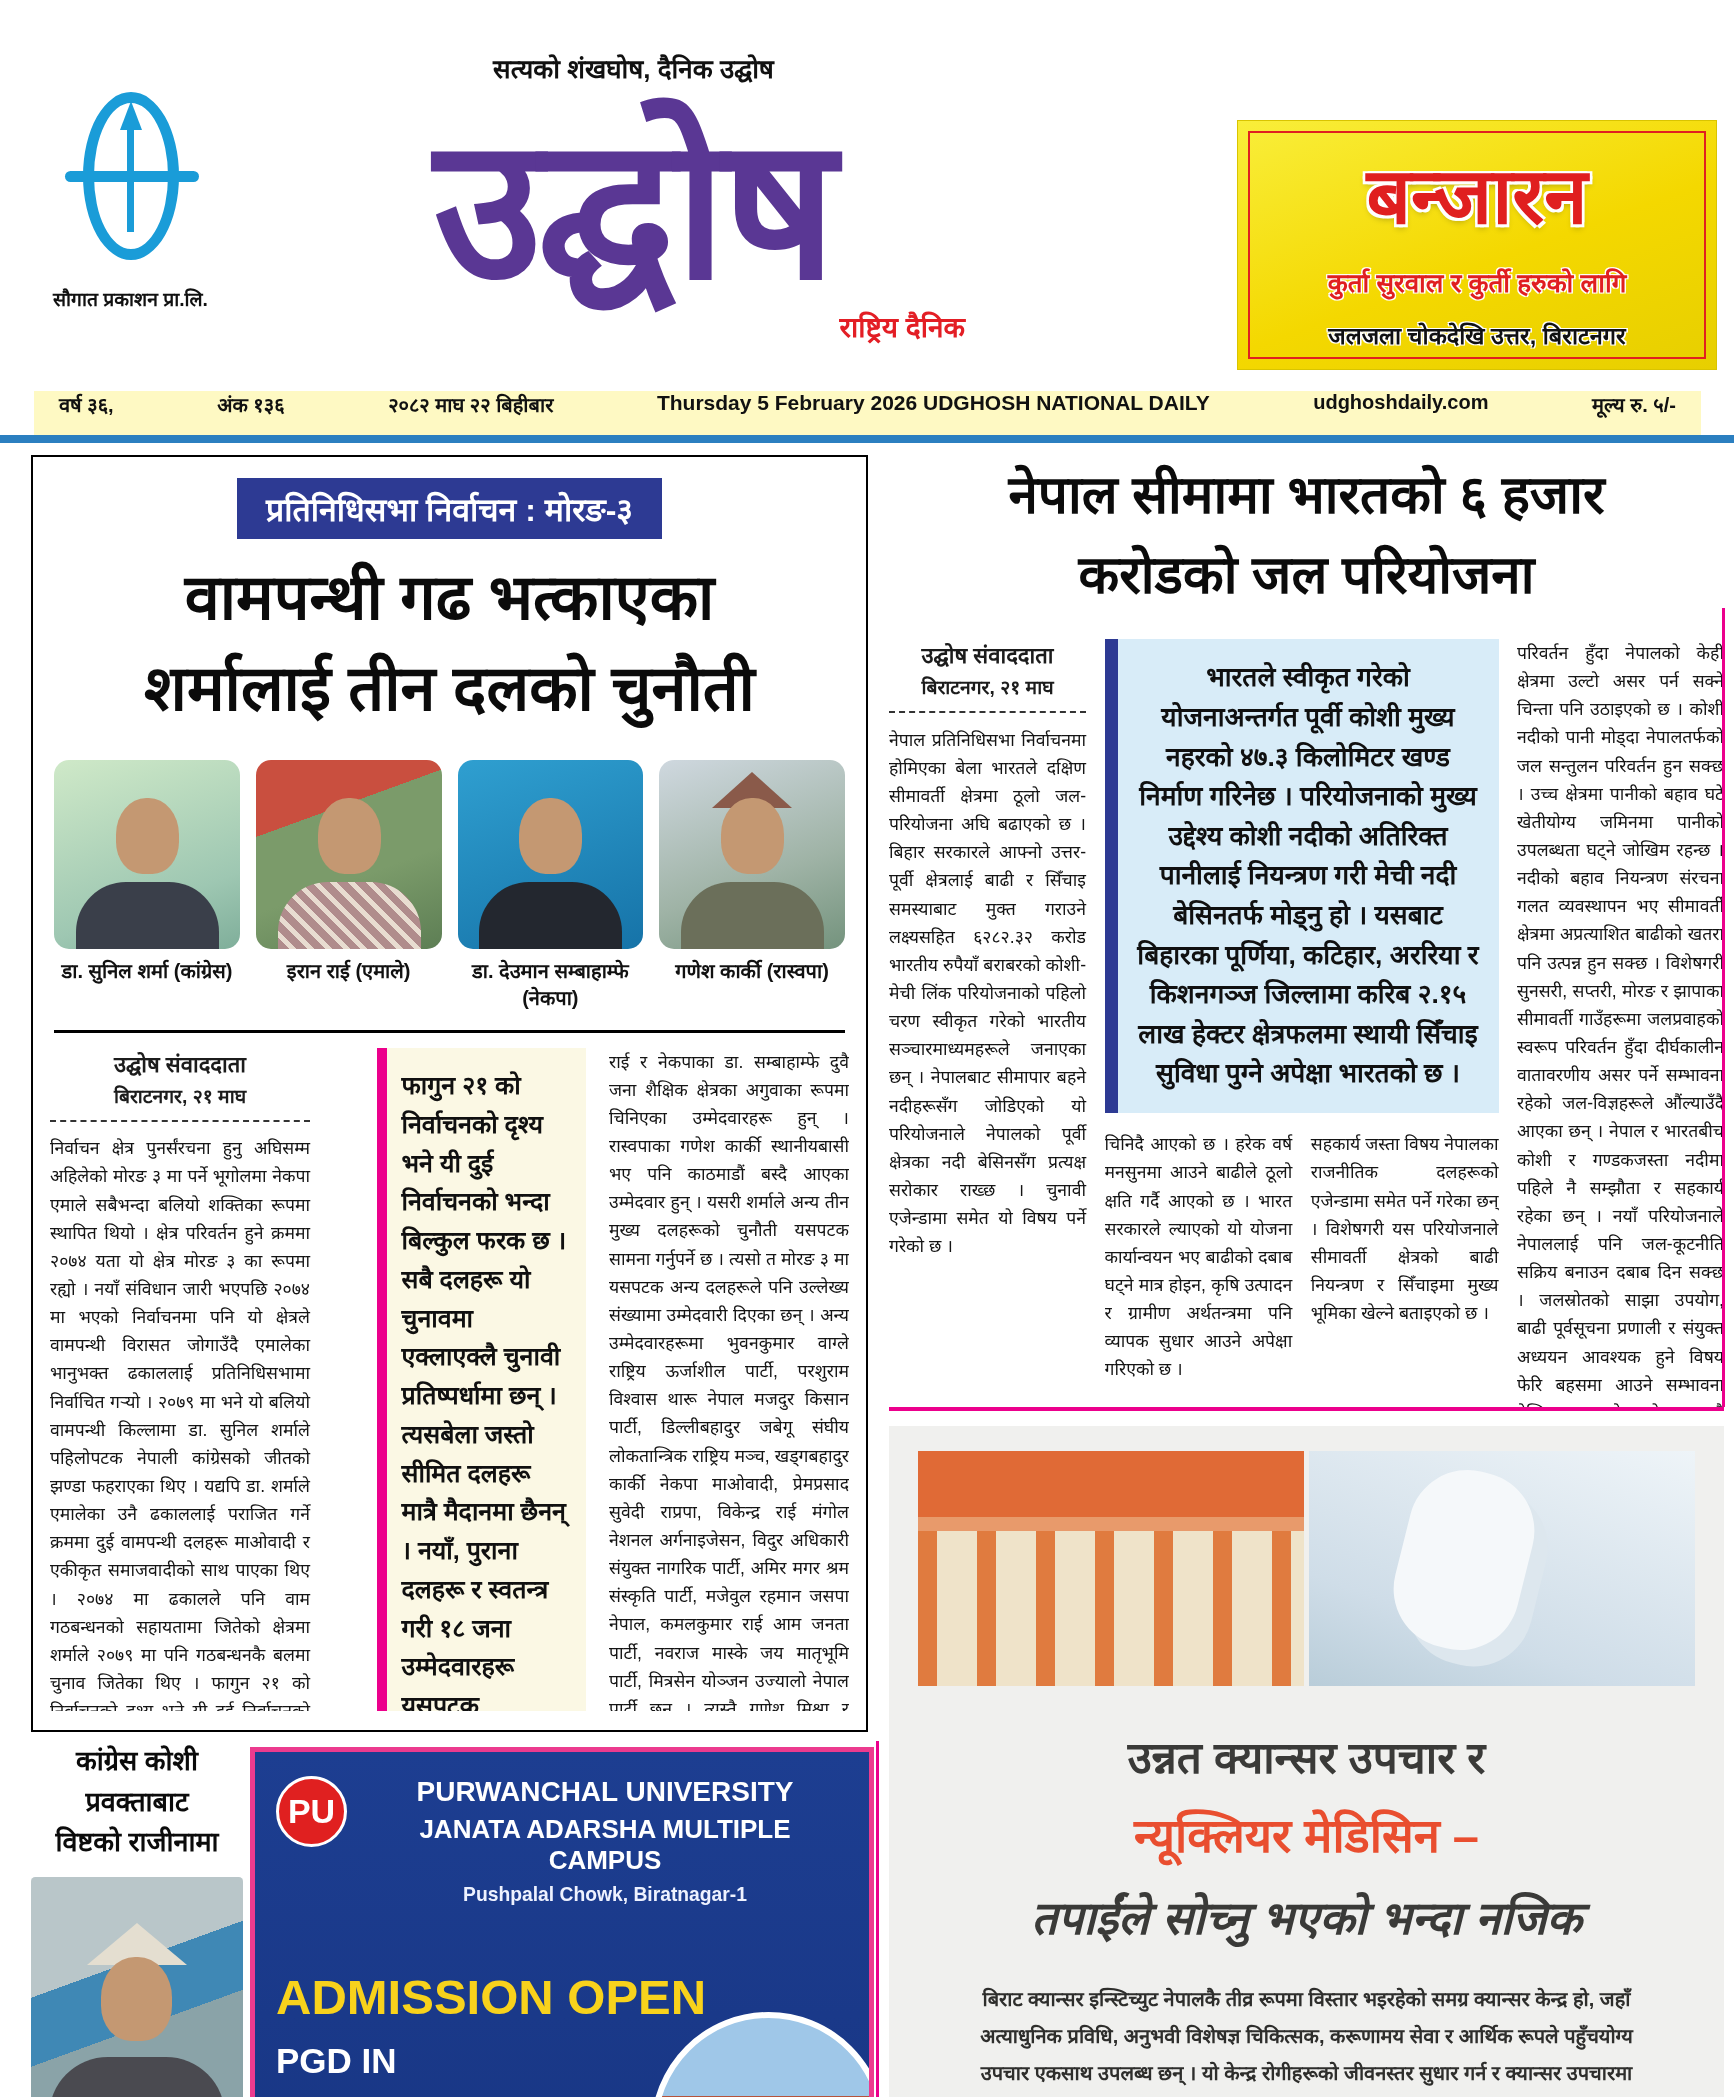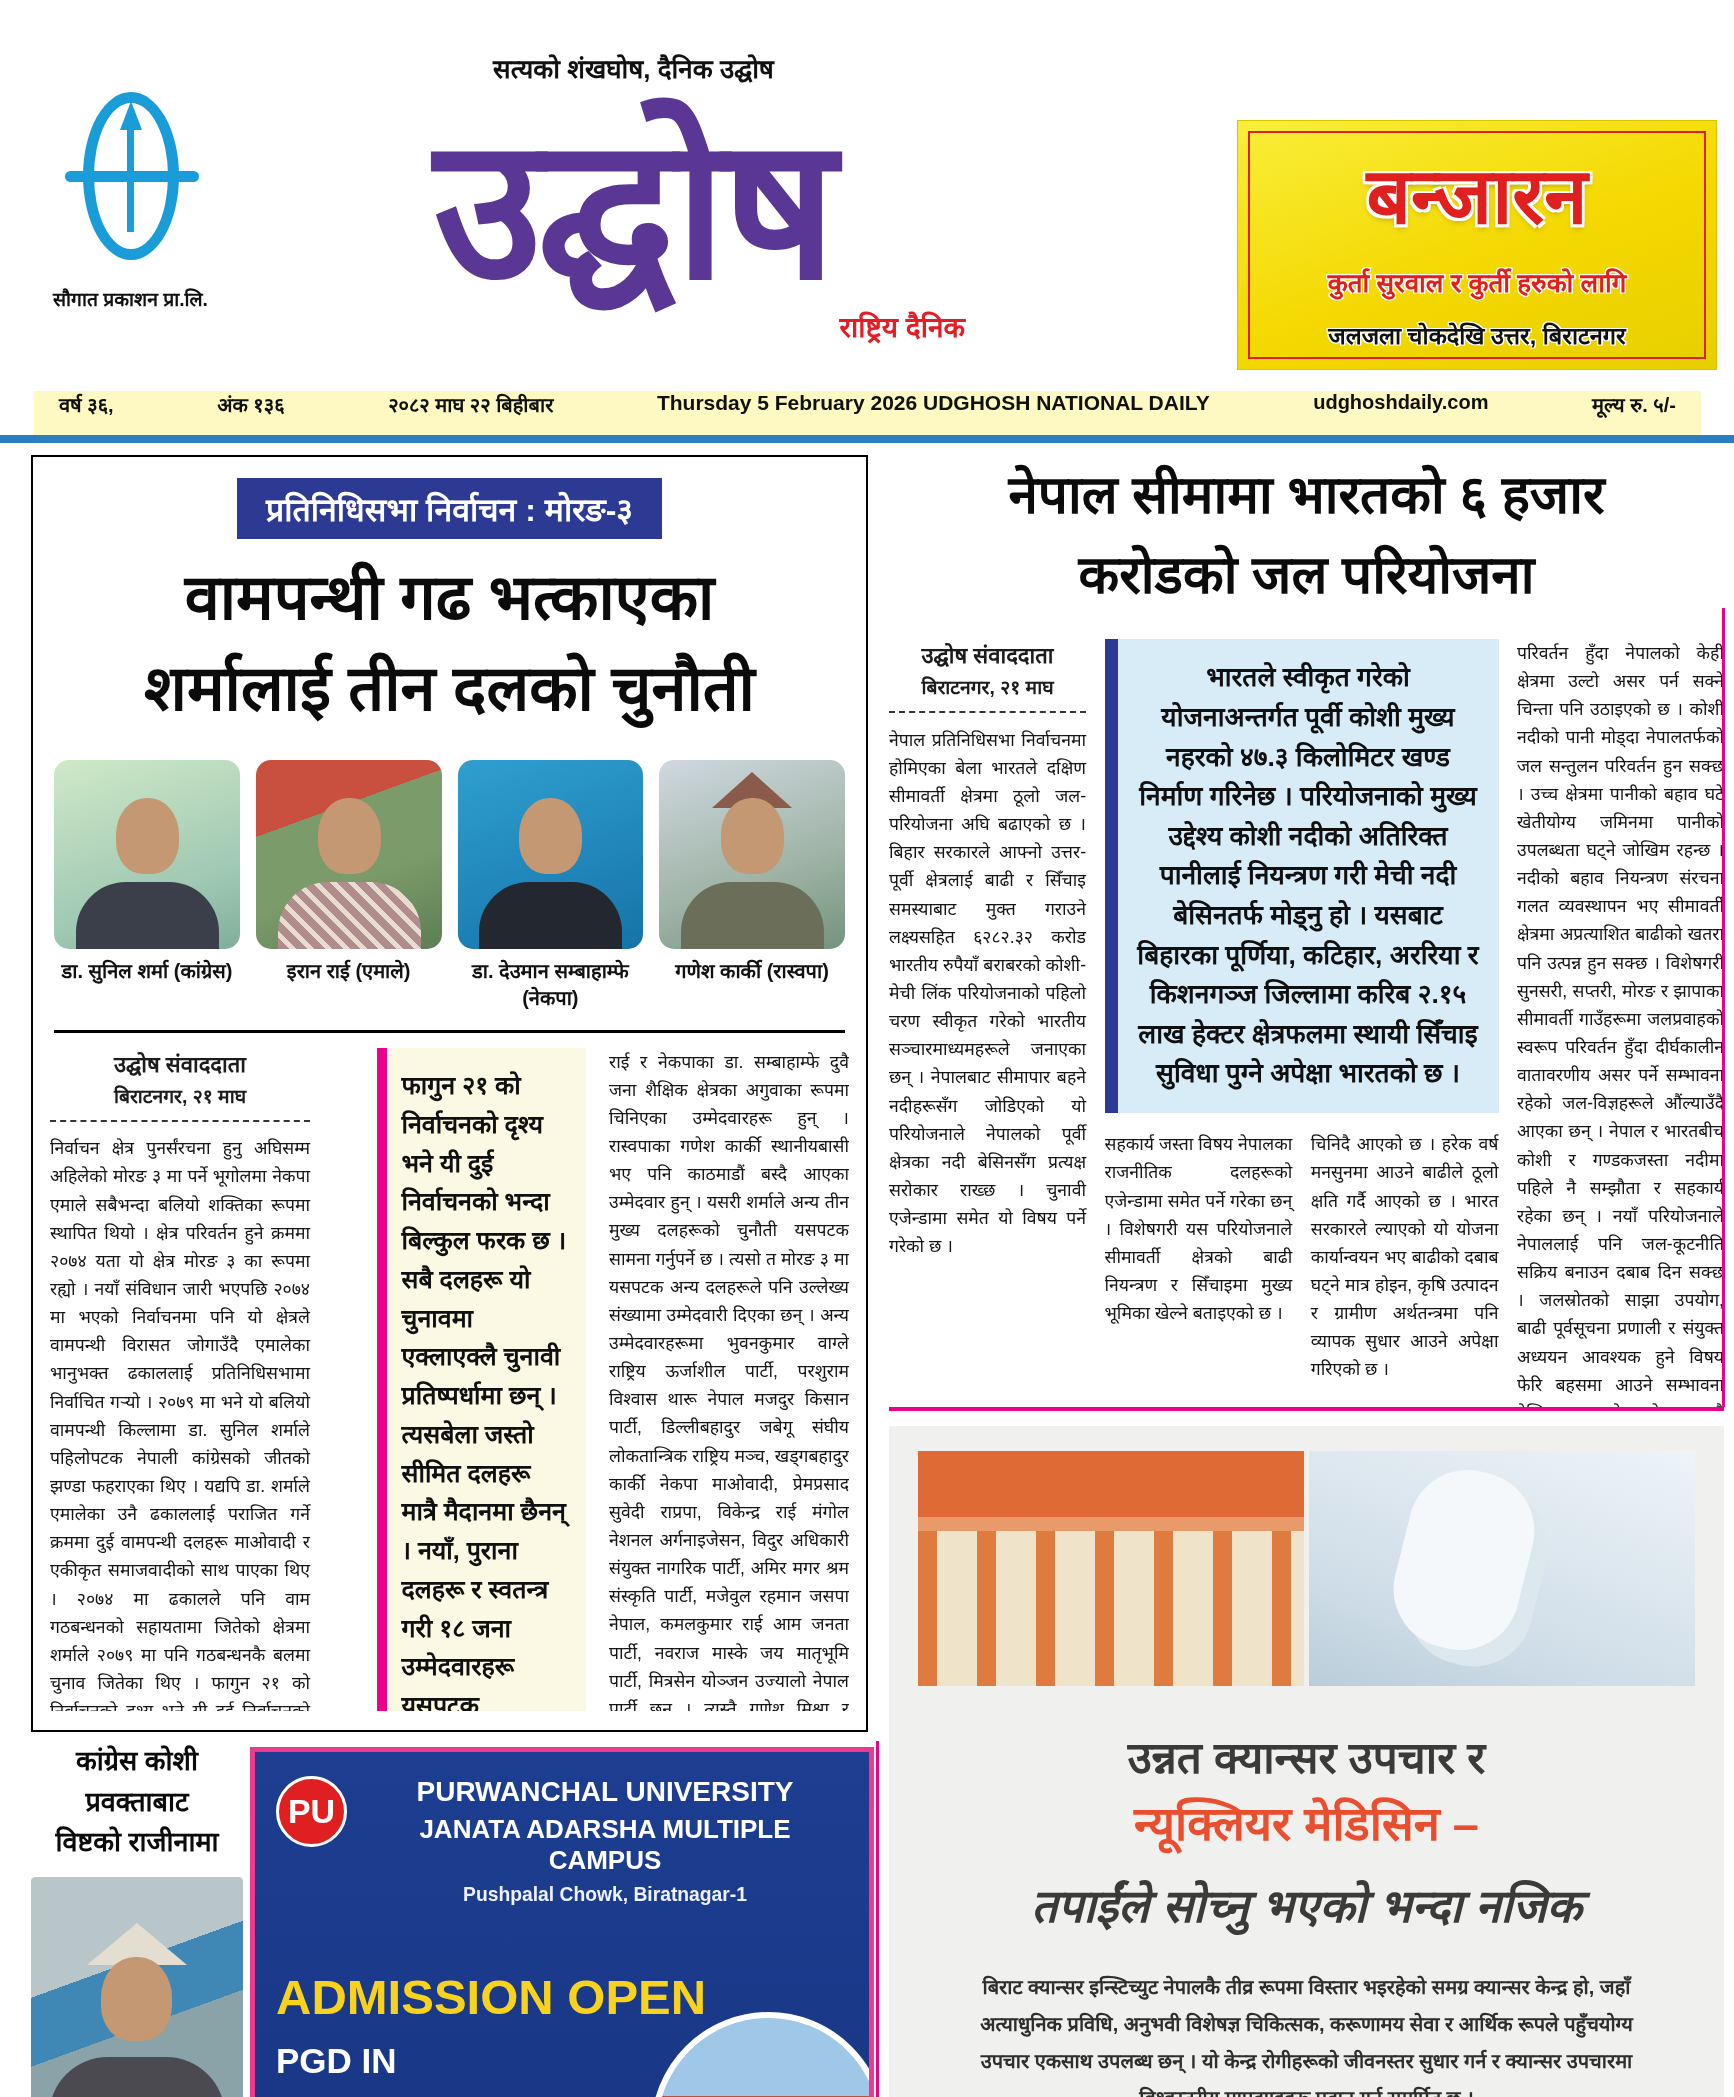--- a/index.html
+++ b/index.html
@@ -129,21 +129,21 @@
     background:#f0f0ee; padding:25px 29px 0; overflow:hidden; }
   .cancer-photos { display:flex; gap:4.2px; height:235px; }
   .cancer-photos .ph1 { flex:1; background:
       linear-gradient(180deg,#e06a36 0 28%,#e89a6b 28% 34%,transparent 34%),
       repeating-linear-gradient(90deg,#e07b3f 0 19.3px,#efe3c9 19.3px 59px);
     background-color:#efe3c9; }
   .cancer-photos .ph2 { flex:1; position:relative; background:linear-gradient(200deg,#eef4f8,#cfdde8 70%,#b9cdd9); }
   .cancer-photos .ph2 .gantry { position:absolute; left:24%; top:8%; width:126px; height:180px;
     background:#f5f8fa; border-radius:59px; box-shadow:17px 12.6px 0 #dde7ee; transform:rotate(14deg); }
   .cancer-h1 { margin-top:40px; text-align:center; font-size:44px; font-weight:800; color:#3a3a38; }
-  .cancer-h2 { margin-top:4px; text-align:center; font-size:47px; font-weight:800; color:#e94e2f; }
+  .cancer-h2 { margin-top:16px; text-align:center; font-size:47px; font-weight:800; color:#e94e2f; }
   .cancer-h3 { margin-top:18.5px; text-align:center; font-size:46px; font-weight:800; color:#3a3a38;font-style:italic; }
   .cancer-par { margin:34px auto 0; width:705px; text-align:center; font-size:20px; line-height:1.85;
     font-weight:bold; color:#2e2e2c; }
 </style>
 </head>
 <body>
 
 <div>
   <div class="logo-block">
     <div class="logo-ellipse">
@@ -239,22 +239,22 @@
       <div class="byline-block">
         <div class="byline">उद्घोष संवाददाता</div>
         <div class="dateline">बिराटनगर, २१ माघ</div>
       </div>
       <div class="dashrule"></div>
       <div class="body-text">नेपाल प्रतिनिधिसभा निर्वाचनमा होमिएका बेला भारतले दक्षिण सीमावर्ती क्षेत्रमा ठूलो जल-परियोजना अघि बढाएको छ । बिहार सरकारले आफ्नो उत्तर-पूर्वी क्षेत्रलाई बाढी र सिँचाइ समस्याबाट मुक्त गराउने लक्ष्यसहित ६२८२.३२ करोड भारतीय रुपैयाँ बराबरको कोशी-मेची लिंक परियोजनाको पहिलो चरण स्वीकृत गरेको भारतीय सञ्चारमाध्यमहरूले जनाएका छन् ।  नेपालबाट सीमापार बहने नदीहरूसँग जोडिएको यो परियोजनाले नेपालको पूर्वी क्षेत्रका नदी बेसिनसँग प्रत्यक्ष सरोकार राख्छ । चुनावी एजेन्डामा समेत यो विषय पर्ने गरेको छ ।</div>
     </div>
     <div class="wmid">
       <div class="quote-box">भारतले स्वीकृत गरेको योजनाअन्तर्गत पूर्वी कोशी मुख्य नहरको ४७.३ किलोमिटर खण्ड निर्माण गरिनेछ । परियोजनाको मुख्य उद्देश्य कोशी नदीको अतिरिक्त पानीलाई नियन्त्रण गरी मेची नदी बेसिनतर्फ मोड्नु हो । यसबाट बिहारका पूर्णिया, कटिहार, अररिया र किशनगञ्ज जिल्लामा करिब २.१५ लाख हेक्टर क्षेत्रफलमा स्थायी सिँचाइ सुविधा पुग्ने अपेक्षा भारतको छ ।</div>
       <div class="wsub">
+        <div class="body-text">चिनिदै आएको छ । हरेक वर्ष मनसुनमा आउने बाढीले ठूलो क्षति गर्दै आएको छ । भारत सरकारले ल्याएको यो योजना कार्यान्वयन भए बाढीको दबाब घट्ने मात्र होइन, कृषि उत्पादन र ग्रामीण अर्थतन्त्रमा पनि व्यापक सुधार आउने अपेक्षा गरिएको छ ।</div>
         <div class="body-text">सहकार्य जस्ता विषय नेपालका राजनीतिक दलहरूको एजेन्डामा समेत पर्ने गरेका छन् । विशेषगरी यस परियोजनाले सीमावर्ती क्षेत्रको बाढी नियन्त्रण र सिँचाइमा मुख्य भूमिका खेल्ने बताइएको छ ।</div>
-        <div class="body-text">चिनिदै आएको छ । हरेक वर्ष मनसुनमा आउने बाढीले ठूलो क्षति गर्दै आएको छ । भारत सरकारले ल्याएको यो योजना कार्यान्वयन भए बाढीको दबाब घट्ने मात्र होइन, कृषि उत्पादन र ग्रामीण अर्थतन्त्रमा पनि व्यापक सुधार आउने अपेक्षा गरिएको छ ।</div>
       </div>
     </div>
     <div class="wcol4">
       <div class="body-text">परिवर्तन हुँदा नेपालको केही क्षेत्रमा उल्टो असर पर्न सक्ने चिन्ता पनि उठाइएको छ । कोशी नदीको पानी मोड्दा नेपालतर्फको जल सन्तुलन परिवर्तन हुन सक्छ । उच्च क्षेत्रमा पानीको बहाव घटे खेतीयोग्य जमिनमा पानीको उपलब्धता घट्ने जोखिम रहन्छ ।  नदीको बहाव नियन्त्रण संरचना गलत व्यवस्थापन भए सीमावर्ती क्षेत्रमा अप्रत्याशित बाढीको खतरा पनि उत्पन्न हुन सक्छ । विशेषगरी सुनसरी, सप्तरी, मोरङ र झापाका सीमावर्ती गाउँहरूमा जलप्रवाहको स्वरूप परिवर्तन हुँदा दीर्घकालीन वातावरणीय असर पर्ने सम्भावना रहेको जल-विज्ञहरूले औंल्याउँदै आएका छन् ।  नेपाल र भारतबीच कोशी र गण्डकजस्ता नदीमा पहिले नै सम्झौता र सहकार्य रहेका छन् । नयाँ परियोजनाले नेपाललाई पनि जल-कूटनीति सक्रिय बनाउन दबाब दिन सक्छ । जलस्रोतको साझा उपयोग, बाढी पूर्वसूचना प्रणाली र संयुक्त अध्ययन आवश्यक हुने विषय फेरि बहसमा आउने सम्भावना देखिन्छ । नेपालले समयमै प्राविधिक अध्ययन नगरे सीमापार परियोजनाबाट हुने प्रभावको पूर्वानुमान गर्न कठिन हुन सक्छ । त्यसैले चुनावी माहोलबीच यो विषय भविष्यको</div>
 
     </div>
   </div>
 </section>
 <div class="pink-hline"></div>
 <div class="pink-vline-right"></div>

